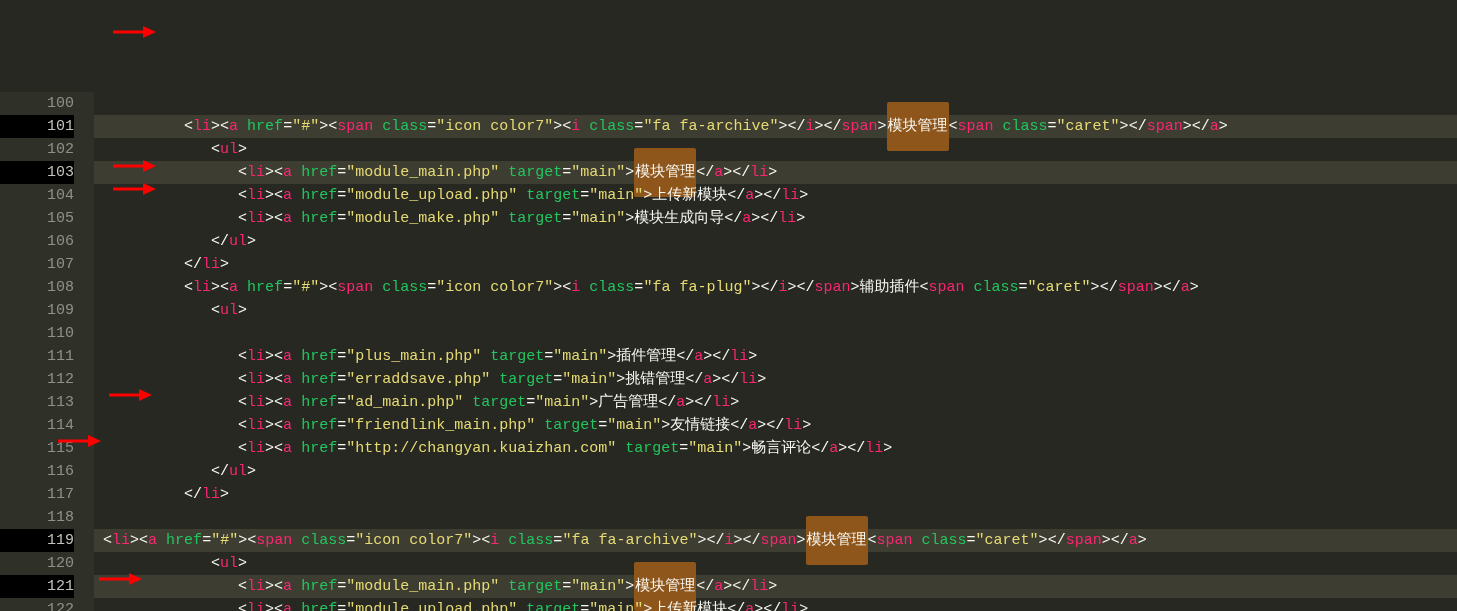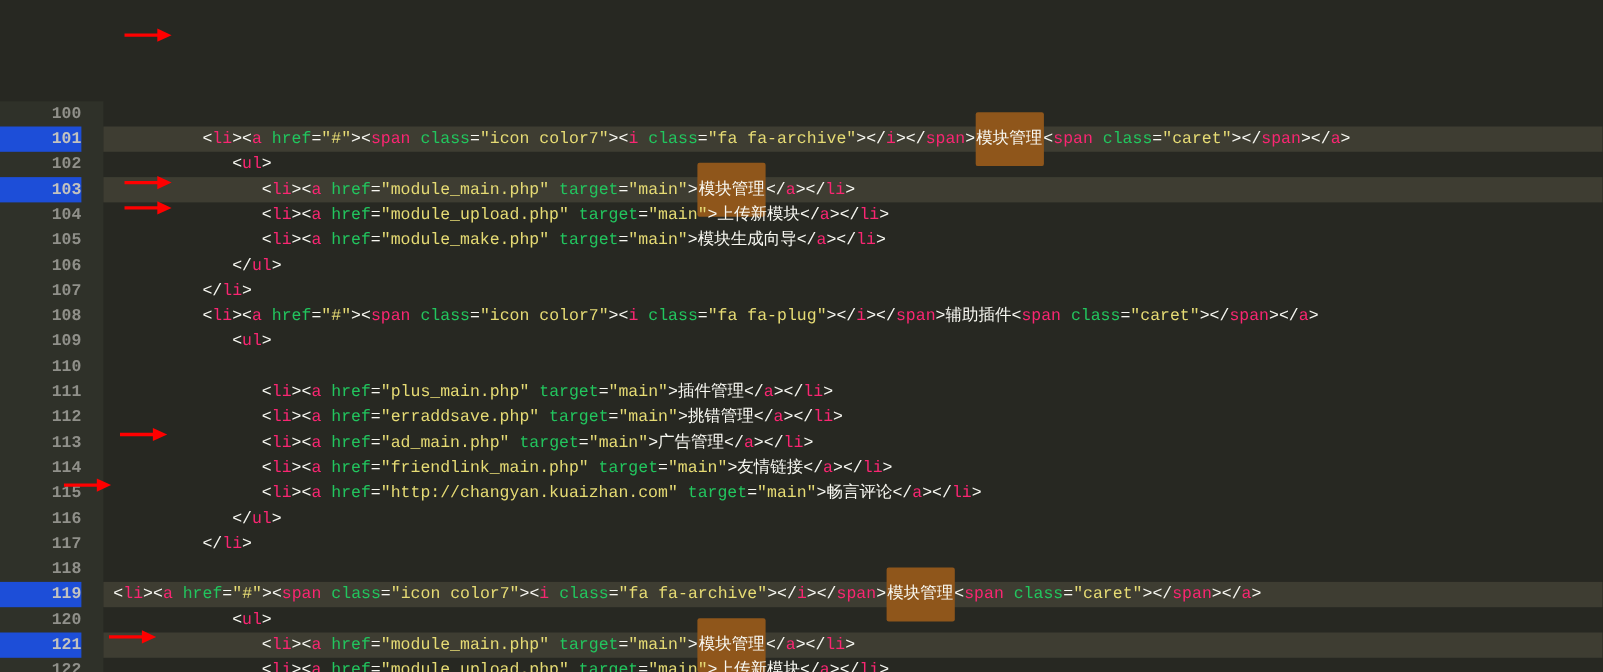--- a/index.html
+++ b/index.html
@@ -17,22 +17,22 @@
   .editor { display: flex; }
   .gutter {
     background: #2f3129;
     width: 94px;
     flex: none;
     text-align: right;
     padding-right: 20px;
     color: #90908a;
     user-select: none;
   }
-  .gutter .ln { height: 23px; font-weight: bold; }
-  .gutter .hl { background: #1d4ed8; color: #c2c2bf; }
+  .gutter .ln { height: 23px; }
+  .gutter .hl { background: #000000; color: #c2c2bf; }
   .code { position: relative; flex: 1; padding-left: 0; }
   .line { height: 23px; position: relative; }
   .line.hl { background: #3e3d32; }
   .p  { color: #f92672; }   
   .g  { color: #22c55e; }   
   .y  { color: #e6db74; }   
   .w  { color: #f8f8f2; }   
   .hlbg { background: #8f561b; color: #f8f8f2; padding: 16px 1px; border-radius: 2px; }
   .arrow {
     position: absolute;

